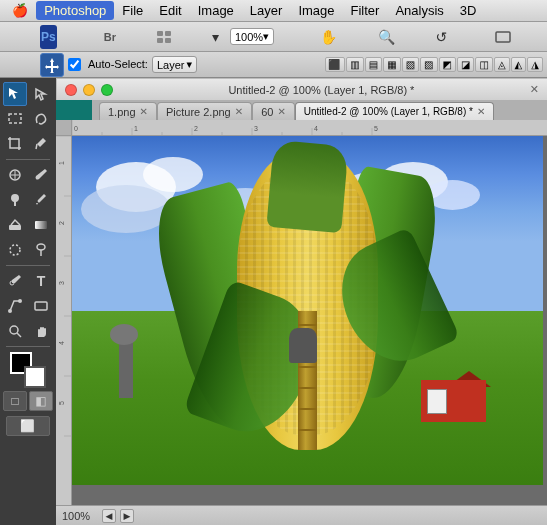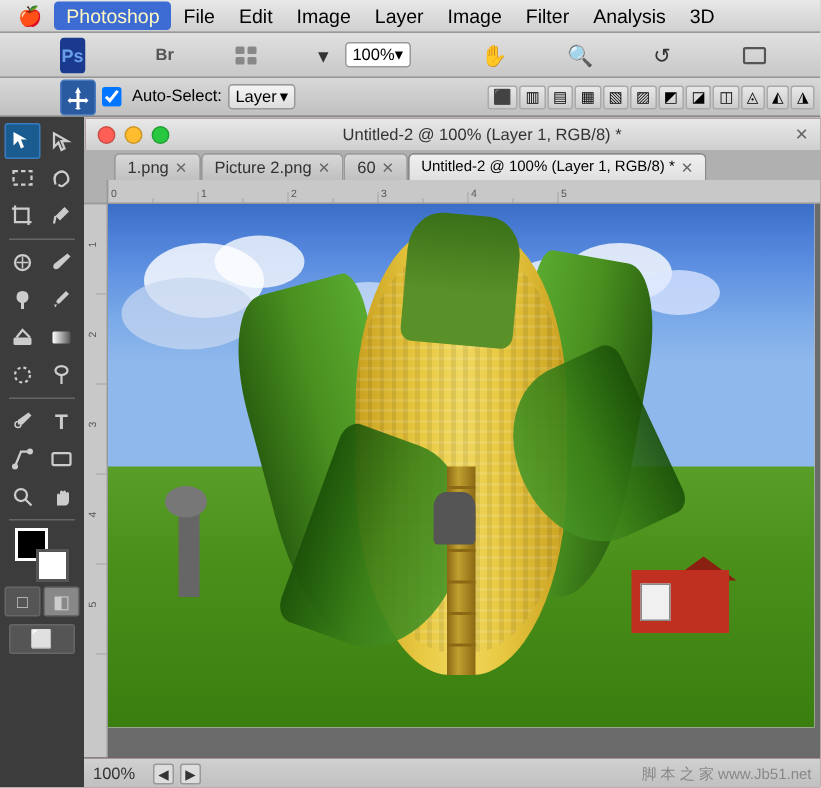--- a/index.html
+++ b/index.html
@@ -196,21 +196,21 @@
       align-items: center;
       justify-content: center;
       font-size: 12px;
       color: #ccc;
       background: #555;
     }
 
     
     #doc-area {
       flex: 1;
-      background: #7f1d1d;
+      background: #0f766e;
       display: flex;
       flex-direction: column;
       overflow: hidden;
     }
 
     
     #win-chrome {
       background: linear-gradient(to bottom, #e8e8e8, #d0d0d0);
       border-top: 1px solid #bbb;
       border-left: 1px solid #bbb;
@@ -241,24 +241,25 @@
       font-size: 11px;
       color: #666;
       cursor: pointer;
     }
 
     
     #tab-bar {
       display: flex;
       align-items: flex-end;
       background: #b0b0b0;
-      padding: 2px 20px 0;
+      padding: 2px 7px 0;
       gap: 0;
       height: 20px;
       overflow: hidden;
+      margin-left: 36px;
     }
     .tab {
       display: flex;
       align-items: center;
       padding: 2px 8px;
       font-size: 11px;
       background: linear-gradient(to bottom, #d8d8d8, #c0c0c0);
       border: 1px solid #999;
       border-bottom: none;
       border-radius: 4px 4px 0 0;
@@ -847,16 +848,15 @@
           <div style="position:absolute;left:8%;bottom:40%;width:6%;height:6%;background:#777;border-radius:50%;z-index:2;"></div>
         </div>
       </div>
     </div>
 
     <div id="status-bar">
       <span class="status-zoom">100%</span>
       <div class="status-nav-btn">◀</div>
       <div class="status-nav-btn">▶</div>
       <div style="flex:1;"></div>
-      <span style="font-size:10px;color:#888;">脚 本 之 家  www.Jb51.net</span>
     </div>
   </div>
 </div>
 
 </body></html>

